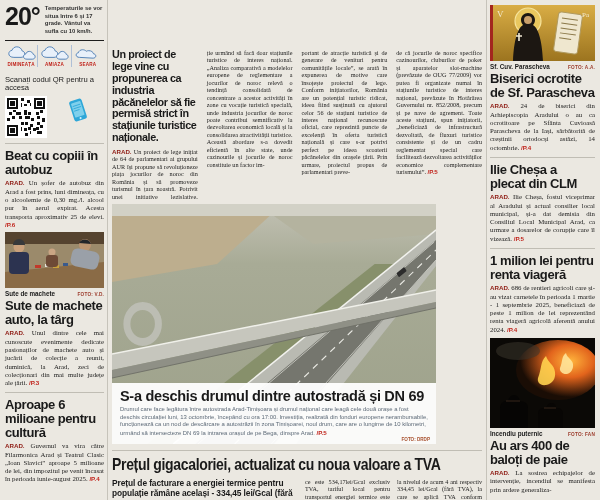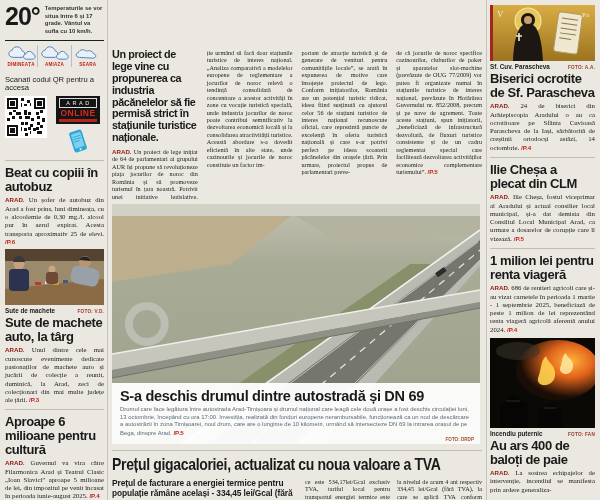--- a/index.html
+++ b/index.html
@@ -43,21 +43,21 @@
   .logo-bar{height:3px;background:#b3261c;margin-top:1px;}
   .phone{width:26px;height:28px;}
 
   
   .lead-cols{display:flex;gap:9px;height:150px;overflow:hidden;margin-top:44px;}
   .lead-col{flex:1;min-width:0;}
   .lead-title{font-size:10.8px;font-weight:700;line-height:1.1;letter-spacing:-0.4px;margin:0 0 4px;}
   .lead-col .body{font-size:6.2px;line-height:1.2;}
 
   
-  .photo-block{position:relative;width:368px;height:240px;margin-top:5px;overflow:hidden;}
+  .photo-block{position:relative;width:324px;height:240px;margin-top:5px;overflow:hidden;}
   .photo-block > svg{position:absolute;inset:0;width:100%;height:100%;}
   .road-caption{position:absolute;left:0;right:0;bottom:0;background:rgba(255,255,255,.95);padding:5px 8px 6px;}
   .road-title{font-size:14.5px;font-weight:700;letter-spacing:-0.3px;margin:0 0 2px;}
   .road-text{font-size:5.9px;line-height:1.32;color:#5d6a78;margin:0;}
   .road-credit{position:absolute;right:6px;bottom:2px;font-size:4.6px;color:#a8502e;font-weight:700;}
 
   
   .tva{border-top:1px solid #c0bdb4;margin-top:6px;padding-top:5px;}
   .tva-title{display:inline-block;white-space:nowrap;transform:scaleX(.85);transform-origin:0 50%;
              font-size:16.5px;font-weight:700;letter-spacing:-0.4px;margin:0 0 5px;line-height:1;}
@@ -117,25 +117,20 @@
       <div class="qr-row">
         <div class="qr-code">
           <svg viewBox="0 0 25 25" shape-rendering="crispEdges" fill="#111">
             <path d="M0 0h7v7H0zM18 0h7v7h-7zM0 18h7v7H0z"></path>
             <path fill="#fff" d="M1 1h5v5H1zM19 1h5v5h-5zM1 19h5v5H1z"></path>
             <path d="M2 2h3v3H2zM20 2h3v3h-3zM2 20h3v3H2z"></path>
             <path d="M9 0h2v2H9zM13 1h2v2h-2zM9 3h1v3H9zM11 4h2v1h-2zM15 3h1v2h-1zM1 9h2v2H1zM4 8h2v1H4zM0 13h2v2H0zM3 12h2v2H3zM6 9h3v2H6zM8 12h2v2H8zM11 8h2v3h-2zM14 9h2v2h-2zM12 12h3v2h-3zM16 13h2v2h-2zM19 9h2v2h-2zM22 8h2v2h-2zM20 12h2v2h-2zM23 13h2v3h-2zM9 16h2v2H9zM12 16h2v2h-2zM15 17h2v2h-2zM9 19h1v3H9zM11 20h2v2h-2zM14 19h2v2h-2zM17 20h2v2h-2zM20 16h2v2h-2zM19 19h2v2h-2zM22 18h2v2h-2zM20 22h3v2h-3zM12 23h2v2h-2zM15 22h1v2h-1z"></path>
           </svg>
         </div>
         <div class="qr-right">
-          <div class="logo">
-            <div class="logo-arad">ARAD</div>
-            <div class="logo-online">ONLINE</div>
-            <div class="logo-bar"></div>
-          </div>
           <svg class="phone" viewBox="0 0 32 32">
             <g transform="rotate(-18 16 16)">
               <rect x="8" y="3" width="16" height="26" rx="3" fill="#2ea7d8"></rect>
               <rect x="10" y="6" width="12" height="18" rx="1" fill="#7fd0ec"></rect>
               <path d="M11 10h10M11 13h10M11 16h7" stroke="#2ea7d8" stroke-width="1"></path>
               <circle cx="16" cy="26.5" r="1.3" fill="#cdeef9"></circle>
             </g>
           </svg>
         </div>
       </div>

